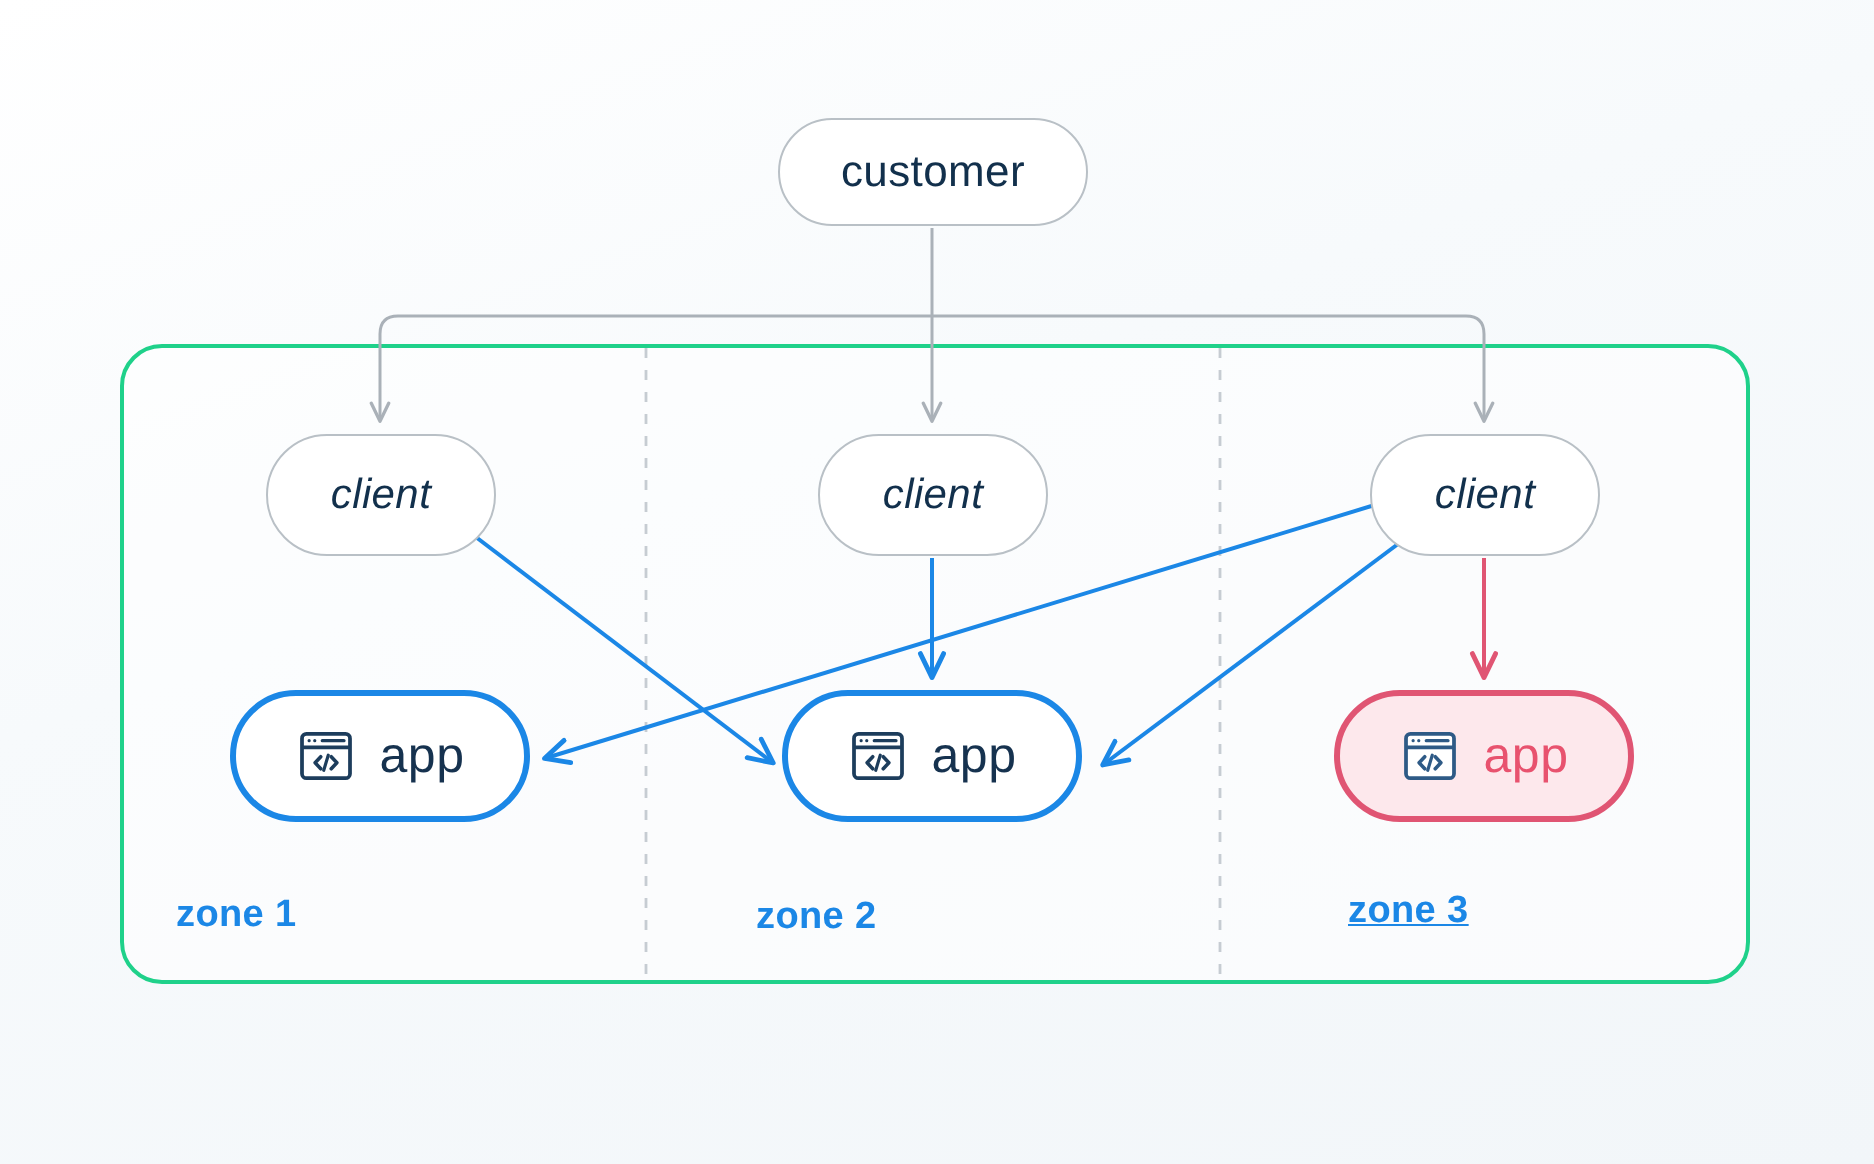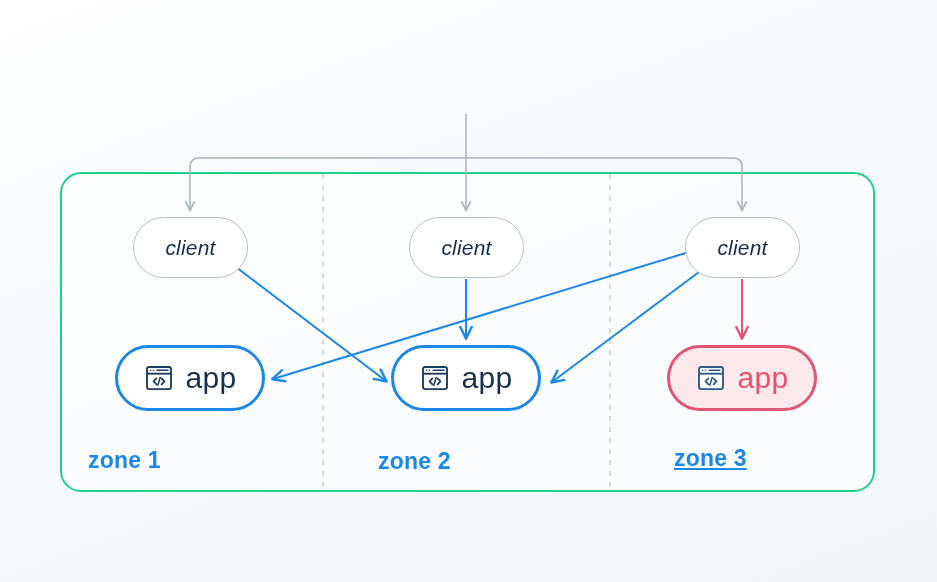--- a/index.html
+++ b/index.html
@@ -55,21 +55,21 @@
     font-style: italic;
   }
   #client-1 { left: 133px; top: 217px; }
   #client-2 { left: 409px; top: 217px; }
   #client-3 { left: 685px; top: 217px; }
 
   .node-app {
     width: 150px;
     height: 66px;
     border-radius: 999px;
-    font-size: 30px;
+    font-size: 25px;
     gap: 12px;
     letter-spacing: 0.3px;
   }
   .app-blue {
     border: 3.2px solid #1b87e6;
     background: #ffffff;
     color: #16324f;
   }
   .app-red {
     border: 3.2px solid #e05573;
@@ -82,21 +82,21 @@
 
   .app-icon {
     width: 30px;
     height: 30px;
     flex: none;
     display: block;
   }
   .zone-label {
     position: absolute;
     color: #1b87e6;
-    font-size: 23px;
+    font-size: 19px;
     font-weight: bold;
     letter-spacing: 0.2px;
     white-space: nowrap;
   }
   #zone-label-1 { left: 88px; top: 447px; }
   #zone-label-2 { left: 378px; top: 448px; }
   #zone-label-3 { left: 674px; top: 445px; text-decoration: underline; }
 </style>
 </head>
 <body>
@@ -133,20 +133,23 @@
 
     <path d="M466,279 L466,338" fill="none" stroke="#1b87e6" stroke-width="2" marker-end="url(#arrow-blue)"></path>
 
     <path d="M689,252 L273,379" fill="none" stroke="#1b87e6" stroke-width="2" marker-end="url(#arrow-blue)"></path>
 
     <path d="M703,269 L552,382" fill="none" stroke="#1b87e6" stroke-width="2" marker-end="url(#arrow-blue)"></path>
 
     <path d="M742,279 L742,338" fill="none" stroke="#e05573" stroke-width="2" marker-end="url(#arrow-red)"></path>
   </svg>
 
+  <div class="node node-customer">
+    <span>customer</span>
+  </div>
 
   <div class="node node-client" id="client-1">
     <span>client</span>
   </div>
   <div class="node node-client" id="client-2">
     <span>client</span>
   </div>
   <div class="node node-client" id="client-3">
     <span>client</span>
   </div>

